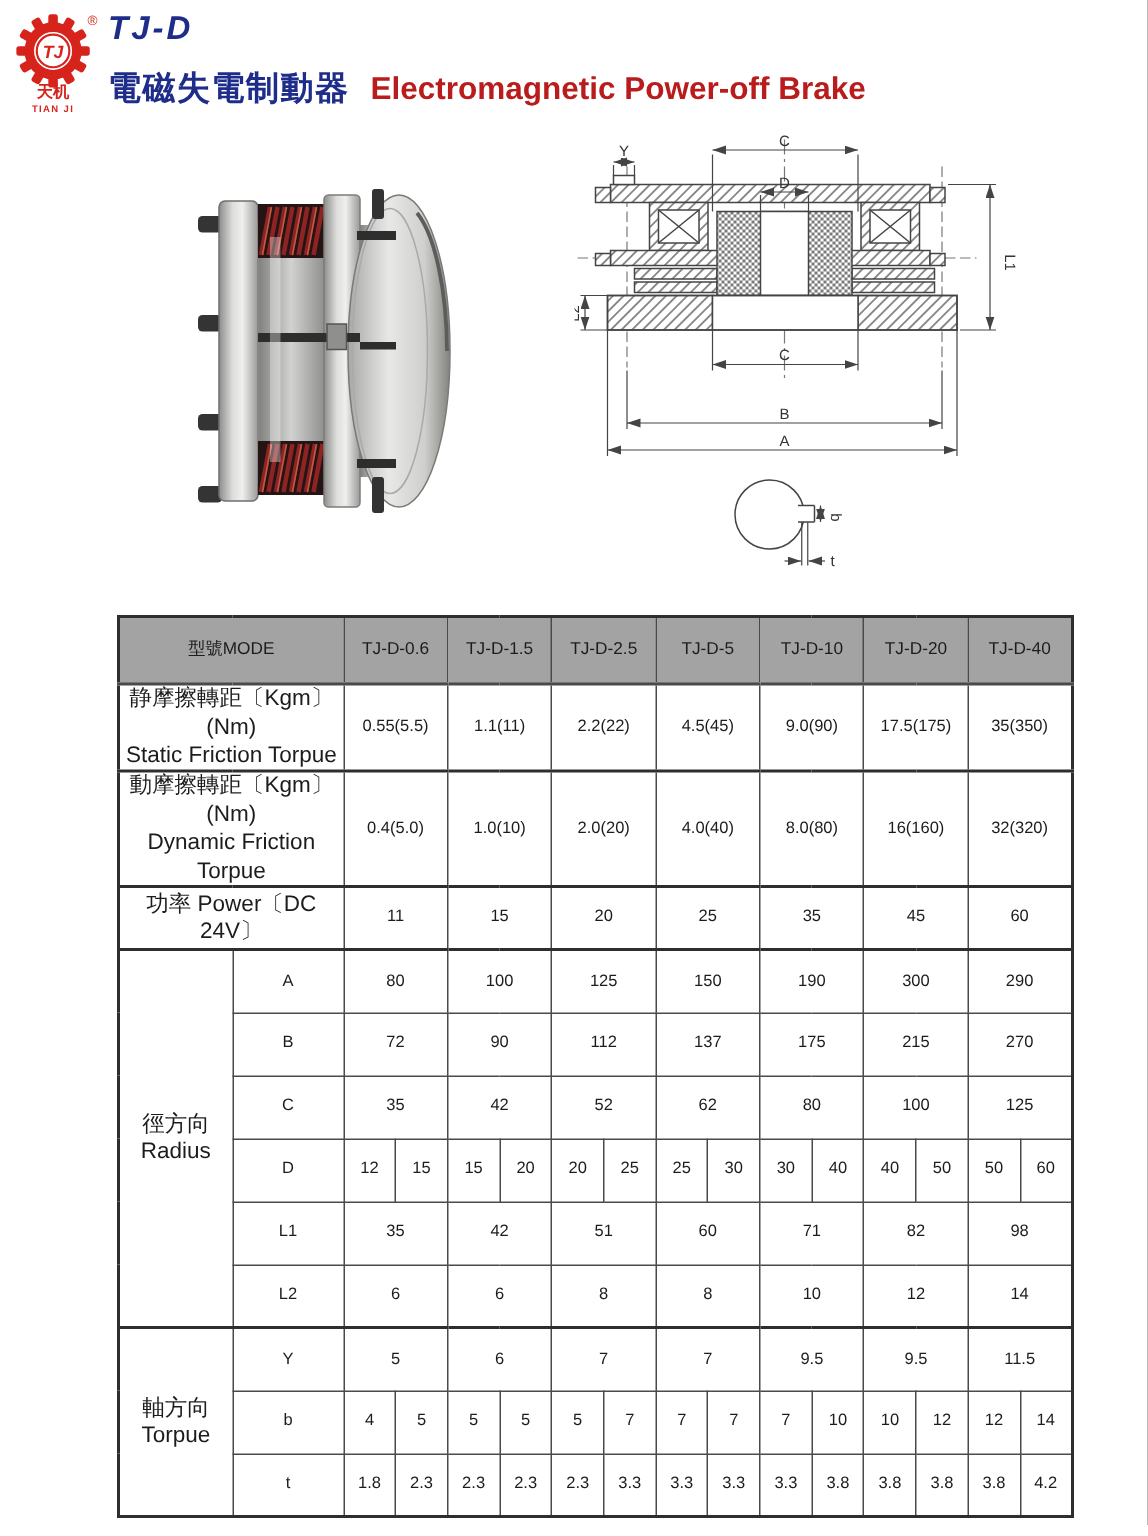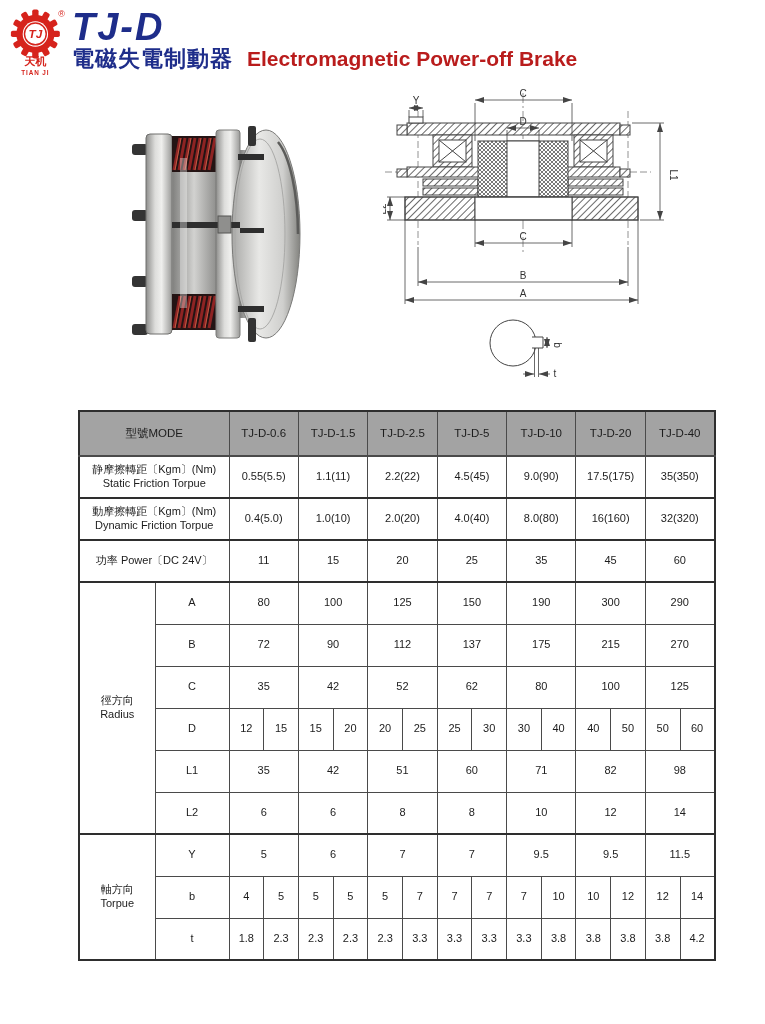--- a/index.html
+++ b/index.html
@@ -6,21 +6,21 @@
   html,body { margin:0; padding:0; background:#888; }
   .page {
     position:relative; width:765px; height:1024px; margin:0 auto;
     background:#ffffff; overflow:hidden;
     font-family:"Liberation Sans", sans-serif; color:#222;
   }
   
   .logo-box { position:absolute; left:10px; top:6px; width:58px; height:74px; }
   .brand-model {
     position:absolute; left:72px; top:6px;
-    font-size:38px; font-weight:bold; font-style:italic; letter-spacing:2px;
+    font-size:22px; font-weight:bold; font-style:italic; letter-spacing:2px;
     color:#1e2d8a;
   }
   .brand-sub { position:absolute; left:72px; top:44px; white-space:nowrap; }
   .brand-sub .zh { font-size:22px; font-weight:bold; color:#1e2d8a; letter-spacing:1px; }
   .brand-sub .en { font-size:21px; font-weight:bold; color:#b91c1c; margin-left:14px; }
   
   .photo-box   { position:absolute; left:130px; top:118px; width:172px; height:232px; }
   .drawing-box { position:absolute; left:383px; top:85px;  width:382px; height:315px; }
   .drawing-box text { font-size:10px; fill:#333; font-family:"Liberation Sans",sans-serif; }
   
@@ -29,21 +29,21 @@
     border-collapse:collapse; table-layout:fixed;
     border:2px solid #2e2e2e;
   }
   #spec-table td {
     border:1px solid #4a4a4a; text-align:center; vertical-align:middle;
     font-size:11px; color:#1c1c1c; padding:0; height:42px; line-height:1.25;
     overflow:hidden;
   }
   #spec-table tr.head td { height:45px; background:#a3a3a3; border-bottom-width:2px; font-size:11.5px; }
   #spec-table td.bb2 { border-bottom-width:2px; border-bottom-color:#2e2e2e; }
-  #spec-table td.lbl { font-size:11px; }
+  #spec-table td.lbl { font-size:15px; }
   #spec-table td.lbl div { line-height:1.25; }
   
   .footer { position:absolute; left:20px; top:994px; }
   .footer .zh { font-size:10px; letter-spacing:0.5px; color:#111; }
   .footer .zh .bullet { font-size:8px; vertical-align:1px; margin-right:2px; }
   .footer .en { font-size:8.5px; color:#222; margin-left:12px; margin-top:1px; }
   .page-num { position:absolute; left:350px; top:1061px; width:70px; text-align:right; font-size:10px; color:#111; }
 </style>
 </head>
 <body>

